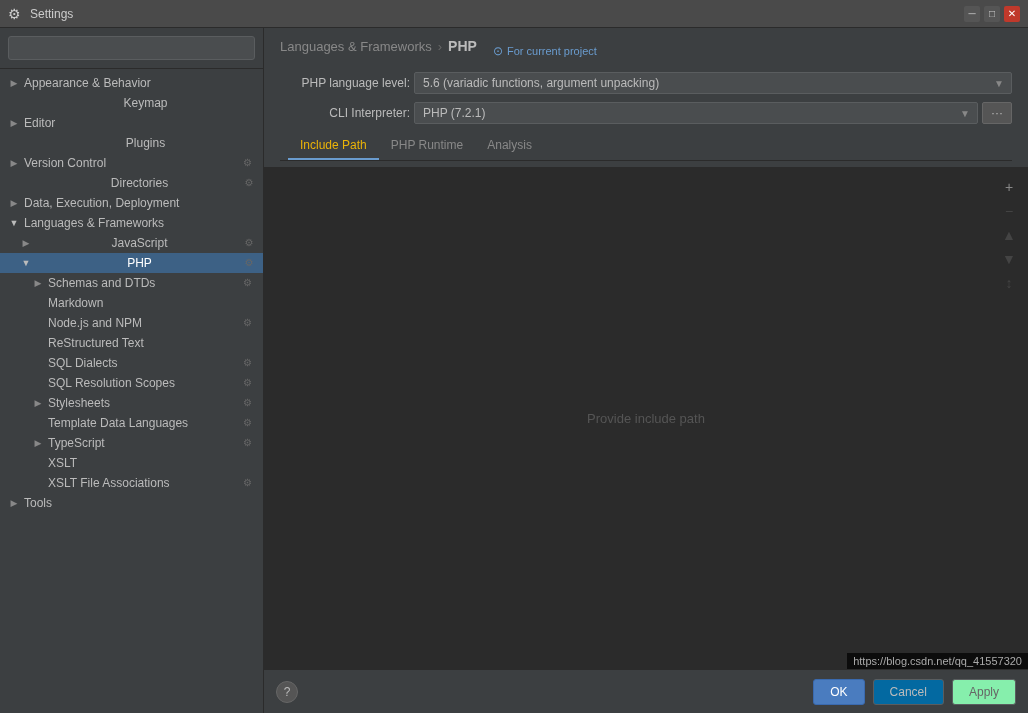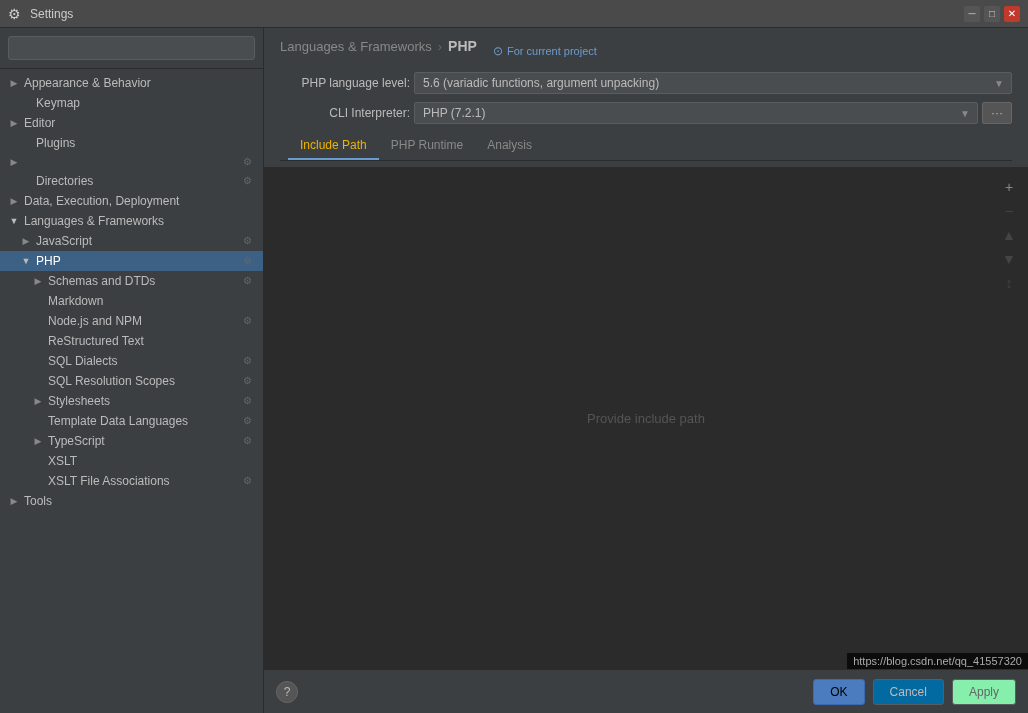--- a/index.html
+++ b/index.html
@@ -115,21 +115,21 @@
     .tree-item {
       padding: 3px 8px 3px 12px;
       cursor: pointer;
       display: flex;
       align-items: center;
       color: #bbb;
       white-space: nowrap;
     }
     .tree-item.selected { background: #3d6185; color: #fff; }
     .tree-item.level-0 { padding-left: 8px; }
-    .tree-item.level-1 { padding-left: 20px; }
+    .tree-item.level-1 { padding-left: 20px; text-align: center; }
     .tree-item.level-2 { padding-left: 32px; }
 
     .arrow {
       width: 12px;
       height: 12px;
       display: inline-flex;
       align-items: center;
       justify-content: center;
       margin-right: 4px;
       font-size: 9px;
@@ -305,21 +305,21 @@
     .footer-btn {
       padding: 5px 16px;
       border-radius: 3px;
       font-size: 12px;
       cursor: pointer;
       border: 1px solid;
     }
     .footer-btn.ok {
       background: #4a7cbf;
       border-color: #3a6aaf;
-      color: #000000;
+      color: #ffffff;
       margin-left: 20px;
     }
     .footer-btn.cancel {
       background: #0369a1;
       border-color: #5a5d5f;
       color: #bbb;
     }
     .footer-btn.apply {
       background: #86efac;
       border-color: #5a5d5f;
@@ -385,20 +385,21 @@
         <div class="tree-item level-0">
           <span class="arrow">▶</span>
           <span style="flex: 1 1 0%;">Editor</span>
         </div>
         <div class="tree-item level-1">
           <span class="arrow-placeholder"></span>
           <span style="flex: 1 1 0%;">Plugins</span>
         </div>
         <div class="tree-item level-0">
           <span class="arrow">▶</span>
+          <span style="flex: 1 1 0%;">Version Control</span>
           <span class="ext-icon">⚙</span>
         </div>
         <div class="tree-item level-1">
           <span class="arrow-placeholder"></span>
           <span style="flex: 1 1 0%;">Directories</span>
           <span class="ext-icon">⚙</span>
         </div>
         <div class="tree-item level-0">
           <span class="arrow">▶</span>
           <span style="flex: 1 1 0%;">Data, Execution, Deployment</span>

